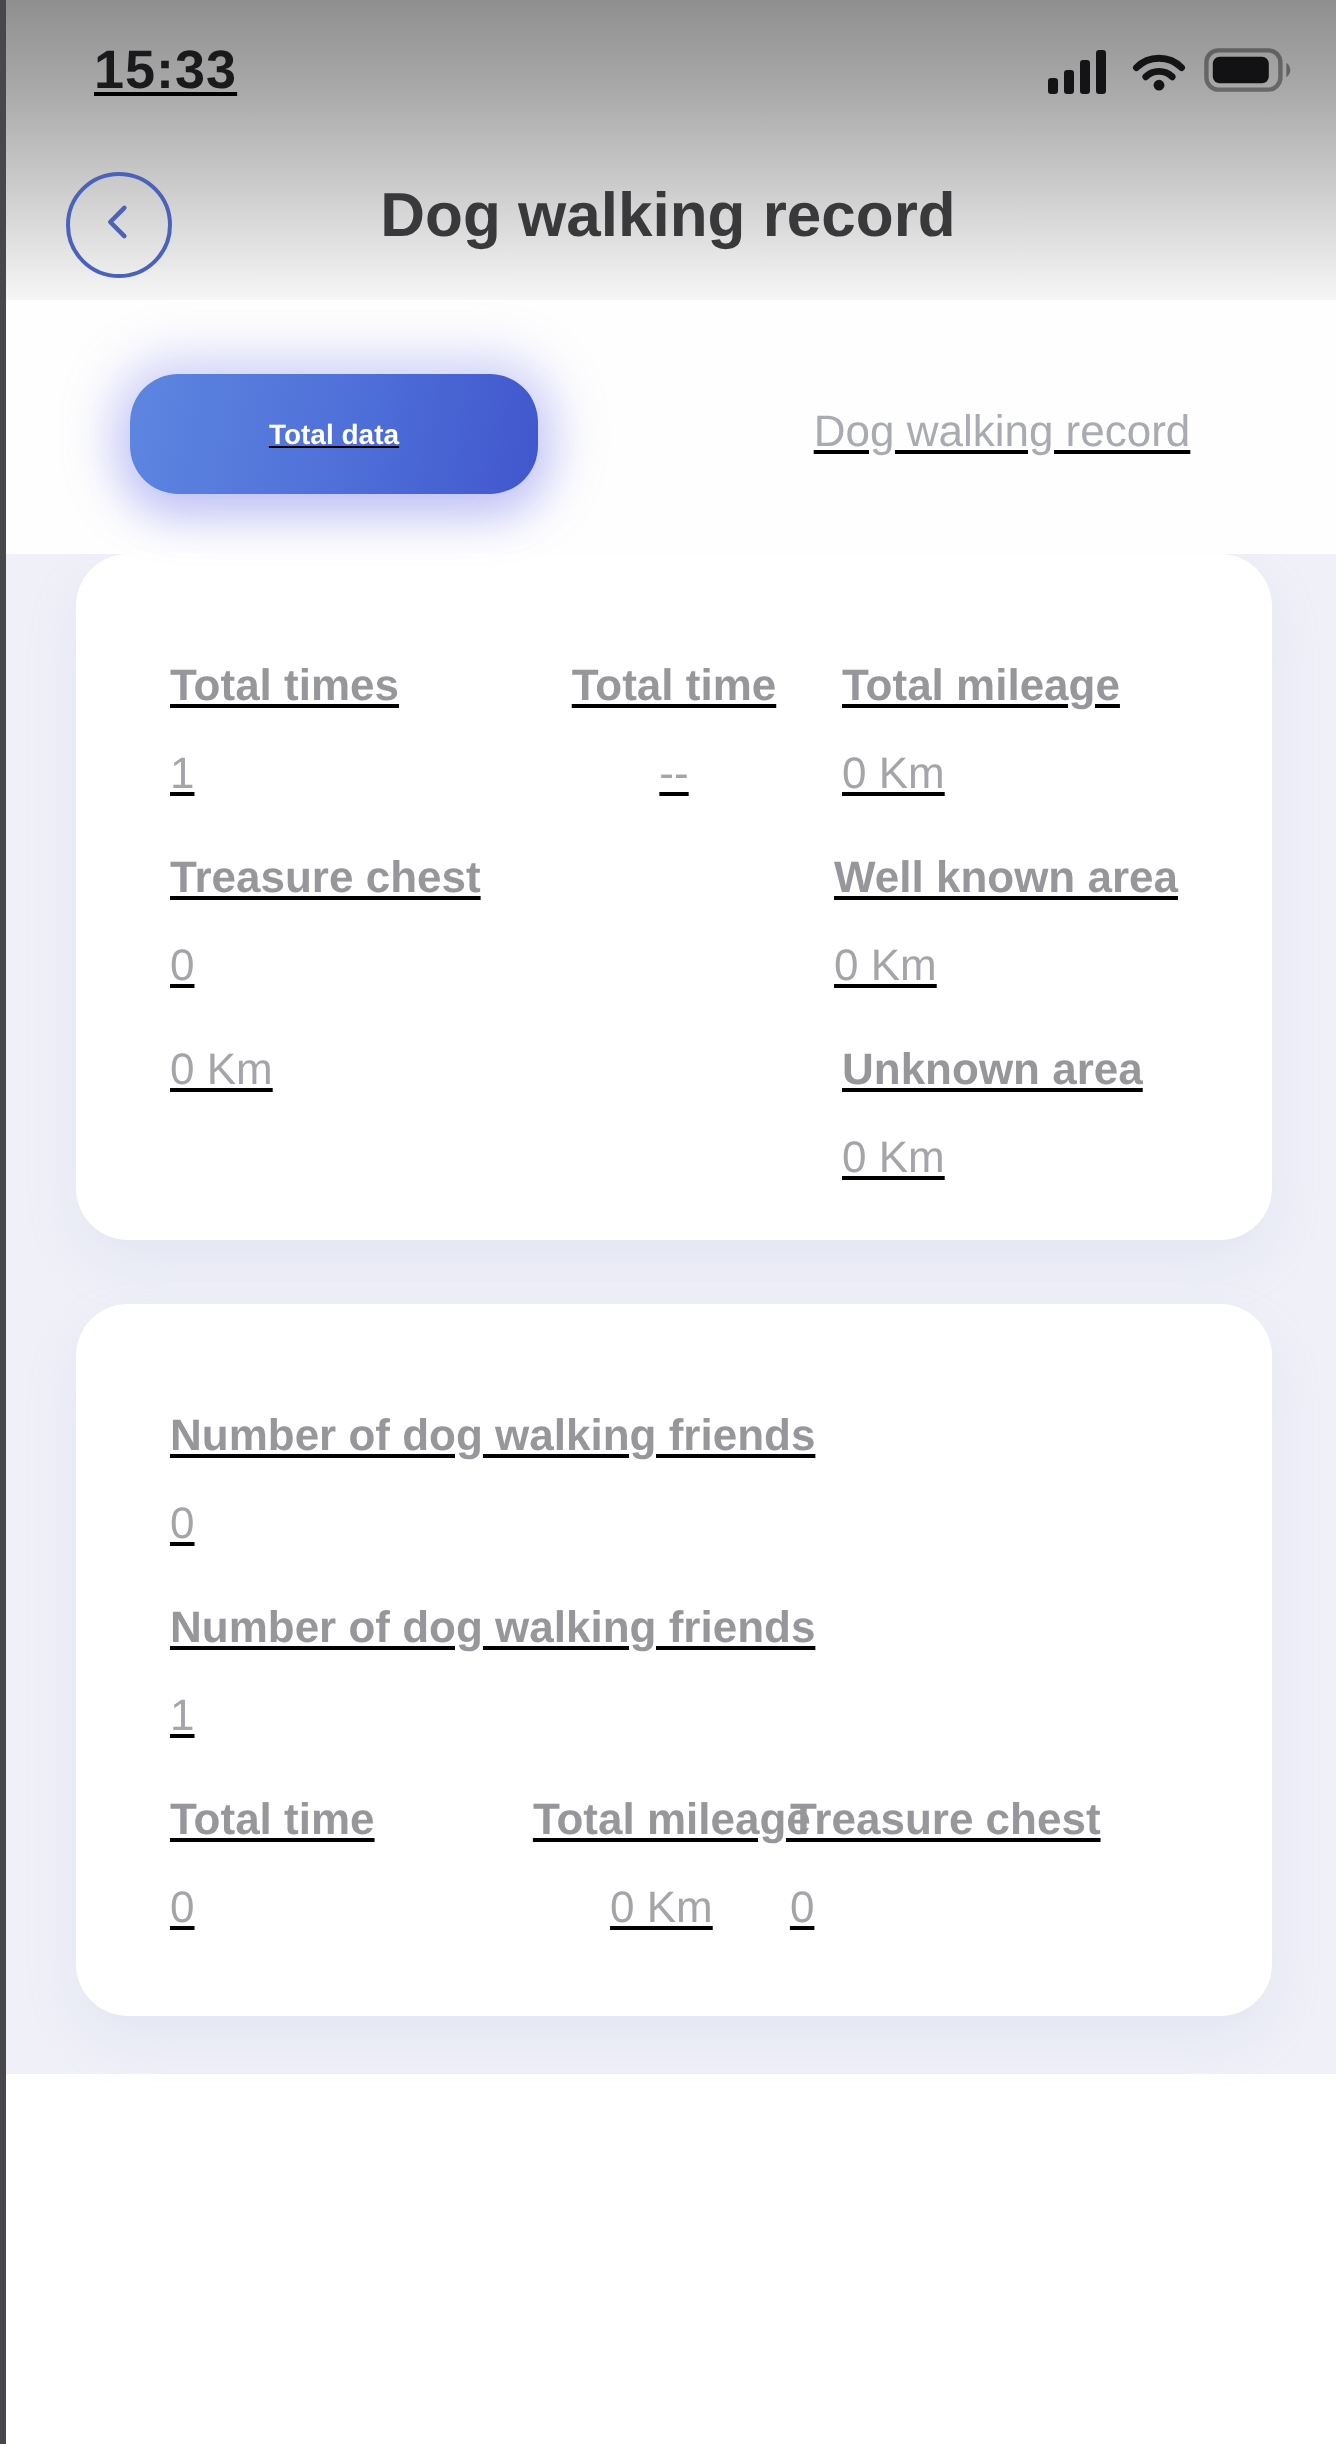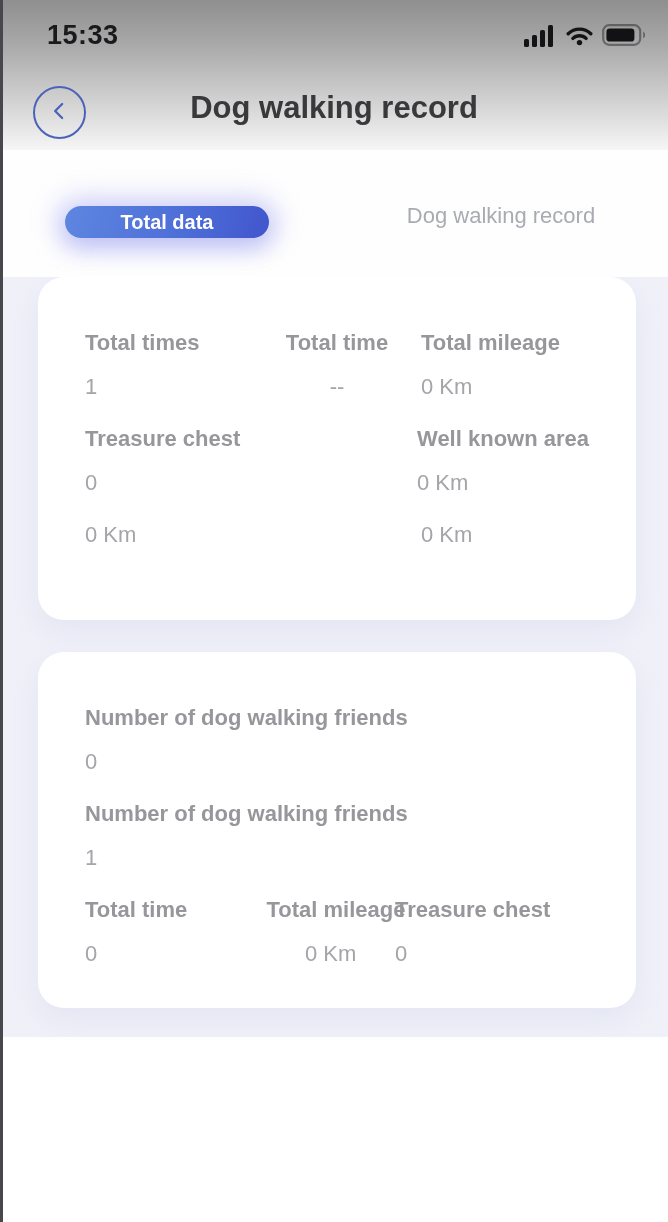--- a/index.html
+++ b/index.html
@@ -4,20 +4,21 @@
 <style>
   * { box-sizing: border-box; }
   html, body { margin: 0; padding: 0; background: #e8e8e8; }
   .screen {
     position: relative;
     width: 668px; height: 1222px;
     margin: 0 auto;
     background: #ffffff;
     overflow: hidden;
     font-family: "Liberation Sans", sans-serif;
+    text-decoration: underline;
   }
   .left-strip {
     position: absolute; left: 0; top: 0;
     width: 3px; height: 1222px;
     background: #48484c; z-index: 60;
   }
   
   .header {
     height: 150px;
     background: linear-gradient(180deg, #8f8f8f 0%, #a9a9a9 30%, #cfcfcf 65%, #f6f6f6 100%);
@@ -39,24 +40,24 @@
   }
   .page-title {
     position: absolute; left: 0; right: 0; top: 36px;
     margin: 0; text-align: center;
     font-size: 31px; font-weight: bold; color: #39393c;
   }
   
   .tabs { height: 127px; background: #fefefe; display: flex; position: relative; z-index: 5; }
   .tab-half { width: 50%; display: flex; justify-content: center; align-items: flex-start; }
   .pill-tab {
-    margin-top: 56px; width: 204px; height: 32px;
+    margin-top: 37px; width: 204px; height: 60px;
     border: none; border-radius: 24px;
     background: linear-gradient(100deg, #5d86e0 0%, #4e6fd8 55%, #4156cd 100%);
-    color: #ffffff; font-size: 20px; font-weight: bold;
+    color: #ffffff; font-size: 14px; font-weight: bold;
     font-family: inherit; cursor: pointer;
     box-shadow: 0 0 24px 10px rgba(153,156,242,0.38), 0 10px 22px rgba(130,136,235,0.32);
   }
   .ghost-tab {
     margin-top: 42px; height: 48px; padding: 0;
     background: transparent; border: none;
     color: #a9abb3; font-size: 22px; font-family: inherit; cursor: pointer;
   }
   
   .content { height: 760px; background: #eff0f8; }
@@ -165,20 +166,21 @@
           <div class="stat-label">Well known area</div>
           <div class="stat-value">0 Km</div>
         </div>
       </div>
       <div class="grid3">
         <div class="stat c1">
           <div class="stat-value">0 Km</div>
         </div>
         <div class="stat c2"></div>
         <div class="stat c3">
+          <div class="stat-label">Unknown area</div>
           <div class="stat-value">0 Km</div>
         </div>
       </div>
     </section>
 
     <section class="card card-friends">
       <div class="stat stat-row">
         <div class="stat-label">Number of dog walking friends</div>
         <div class="stat-value">0</div>
       </div>

